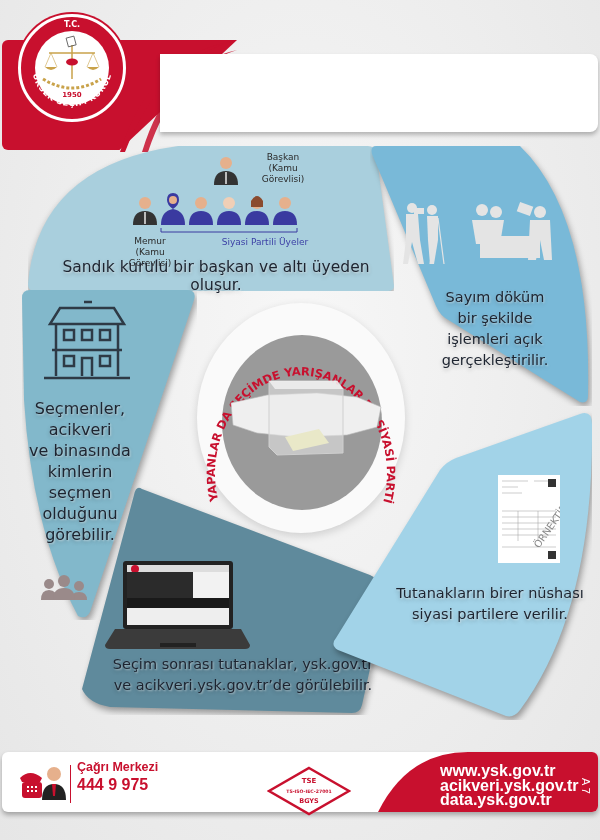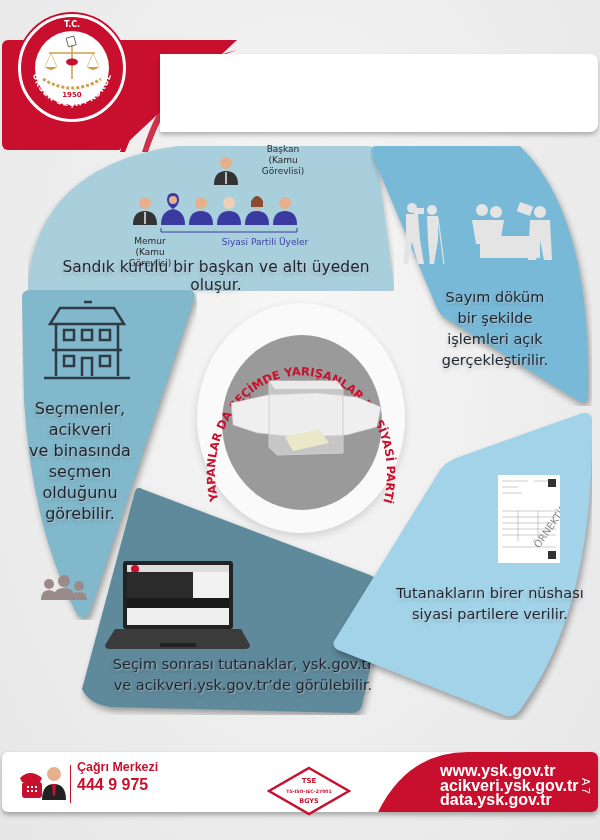--- a/index.html
+++ b/index.html
@@ -81,21 +81,21 @@
         <rect x="32" y="6" width="8" height="9" fill="none" stroke="#555" stroke-width="0.8" transform="rotate(-15 36 10)"></rect>
         <path d="M8 48 Q37 66 66 48" fill="none" stroke="#c9a24a" stroke-width="3" stroke-dasharray="3 2"></path>
       </svg>
       <div class="logo-year">1950</div>
     </div>
   </div>
 
   <svg class="p-top-shape" viewBox="0 0 366 145">
     <path d="M0 138 Q10 20 150 0 L340 0 Q346 0 348 6 L366 140 Q366 145 360 145 L6 145 Q0 145 0 138 Z" fill="#a9cfdd" style="filter: drop-shadow(0 4px 3px rgba(0,0,0,0.35));"></path>
   </svg>
-  <div class="lbl-small" style="left:248px; top:144px; width:70px;">
+  <div class="lbl-small" style="left:248px; top:152px; width:70px;">
     <div>Başkan</div>
     <div>(Kamu Görevlisi)</div>
   </div>
   <svg style="position:absolute; left:120px; top:153px; width:190px; height:85px;" viewBox="0 0 190 85">
 
     <g>
       <circle cx="106" cy="10" r="6" fill="#e6b08c"></circle>
       <path d="M94 32 Q94 18 106 18 Q118 18 118 32 Z" fill="#333"></path>
       <rect x="105" y="19" width="2" height="12" fill="#bbb"></rect>
     </g>
@@ -175,20 +175,21 @@
       <rect x="20" y="56" width="10" height="10"></rect>
         <path d="M38 76 L38 58 L48 58 L48 76"></path>
         <rect x="56" y="56" width="10" height="10"></rect>
       <line x1="0" y1="78" x2="86" y2="78"></line>
     </g>
   </svg>
   <div class="txt t-left">
     <div>Seçmenler,</div>
     <div>acikveri</div>
     <div>ve binasında</div>
+    <div>kimlerin</div>
     <div>seçmen</div>
     <div>olduğunu</div>
     <div>görebilir.</div>
   </div>
   <svg style="position:absolute; left:40px; top:574px; width:48px; height:28px;" viewBox="0 0 48 28">
     <g fill="#9a8a8a">
       <circle cx="9" cy="10" r="5"></circle>
         <path d="M1 26 Q1 16 9 16 Q17 16 17 26 Z"></path>
       <circle cx="39" cy="12" r="5"></circle>
         <path d="M31 26 Q31 18 39 18 Q47 18 47 26 Z"></path>

